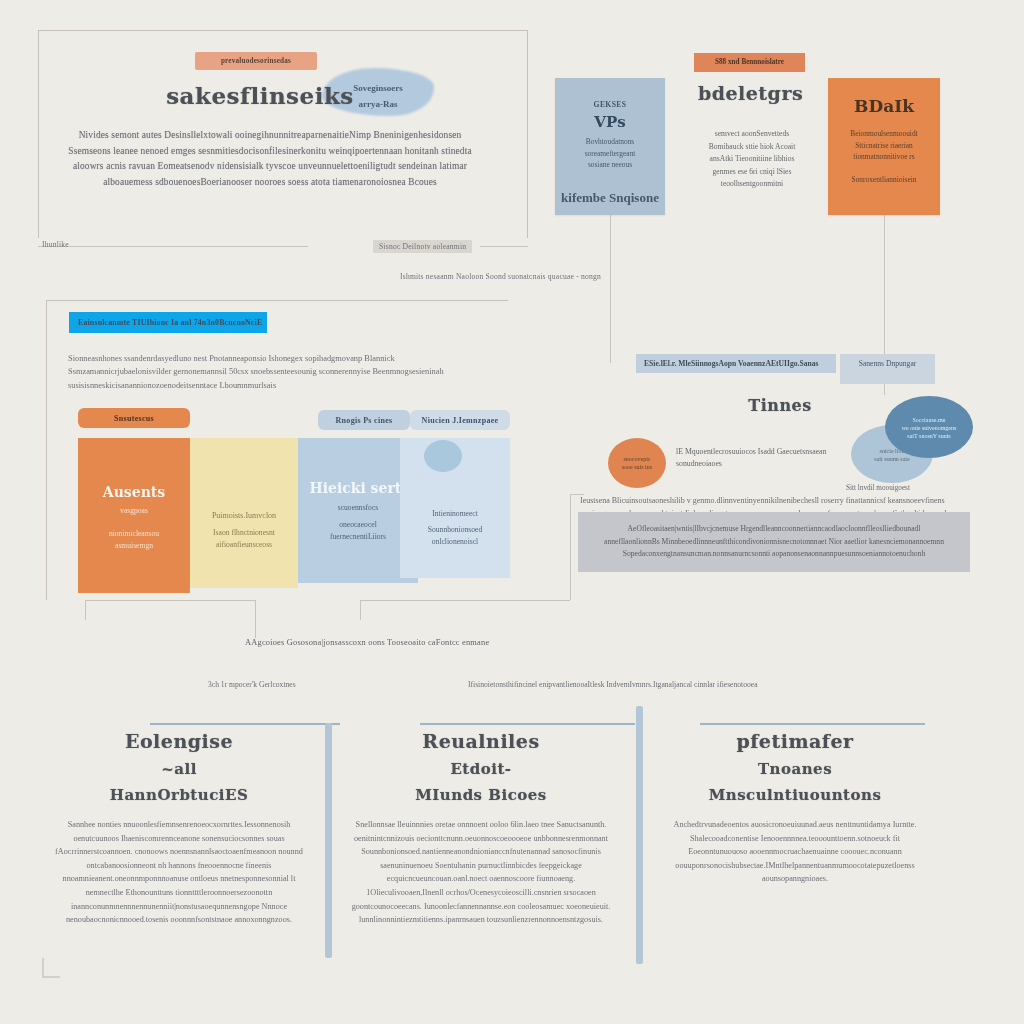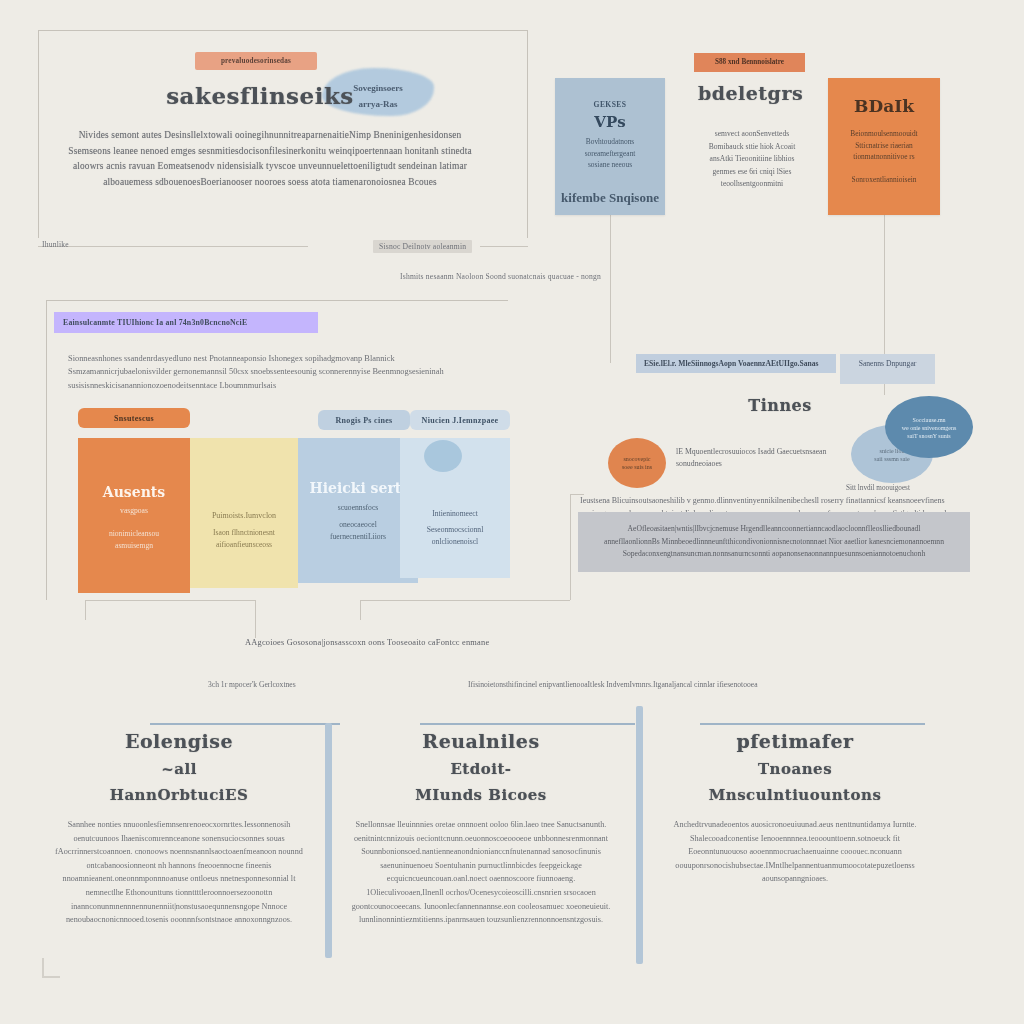--- a/index.html
+++ b/index.html
@@ -100,21 +100,21 @@
     position:absolute;font-size:7.6px;color:#6e7178;letter-spacing:.2px;white-space:nowrap;
   }
   .conn-label.chip{background:#d9d6d0;padding:2px 6px;border-radius:1px;}
 
   
   #mid-left-panel{
     position:absolute;left:46px;top:300px;width:462px;height:300px;
     border-left:1px solid #c6c2ba;border-top:1px solid #c6c2ba;box-sizing:border-box;
   }
   #ml-header{
-    position:absolute;left:54px;top:312px;width:264px;height:21px;background:#c4b5fd;
+    position:absolute;left:69px;top:312px;width:198px;height:21px;background:#0ea5e9;
   }
   #ml-header span{display:block;font-size:7.8px;line-height:21px;color:#3f4c5c;padding-left:9px;font-weight:600;letter-spacing:.2px;}
   #ml-para{position:absolute;left:68px;top:352px;width:418px;font-size:8.4px;line-height:13.4px;color:#6d7076;text-align:left;}
 
   .col{position:absolute;top:438px;}
   #col-orange{left:78px;width:112px;height:155px;background:#e5884d;}
   #col-yellow{left:190px;width:108px;height:150px;background:#f0e3ad;}
   #col-blue{left:298px;width:120px;height:145px;background:#b9cee1;}
   #col-lblue{left:400px;width:110px;height:140px;background:#d2e1ed;}
 
@@ -279,21 +279,21 @@
 
   <div id="col-blue" class="col">
     <div class="col-title blur" style="margin-top:42px;color:#f2f7fb;">Hieicki serti</div>
     <div class="col-sub blur" style="margin-top:6px;color:#4f6274;">scuoennsfocs</div>
     <div class="col-sub blur" style="margin-top:6px;white-space:pre-line;color:#4f6274;">oneocaeocel
 fuernecnentiLiiors</div>
   </div>
 
   <div id="col-lblue" class="col">
     <div class="col-sub blur" style="margin-top:70px;color:#51637a;">Intieninomeect</div>
-    <div class="col-sub blur" style="margin-top:5px;white-space:pre-line;color:#51637a;">Seseonmocscionnl
+    <div class="col-sub blur" style="margin-top:5px;white-space:pre-line;color:#51637a;">Sounnbonionsoed
 onlclionenoiscl</div>
   </div>
   <div id="dot-lblue"></div>
 
   <div id="mr-header">
     <span class="blur">ESie.lEl.r. MleSiinnogsAopn  VoaennzAEtUIIgo.Sanas</span>
   </div>
   <div id="mr-header-2">
     <span class="blur">Sanenns Dnpungar</span>
   </div>

